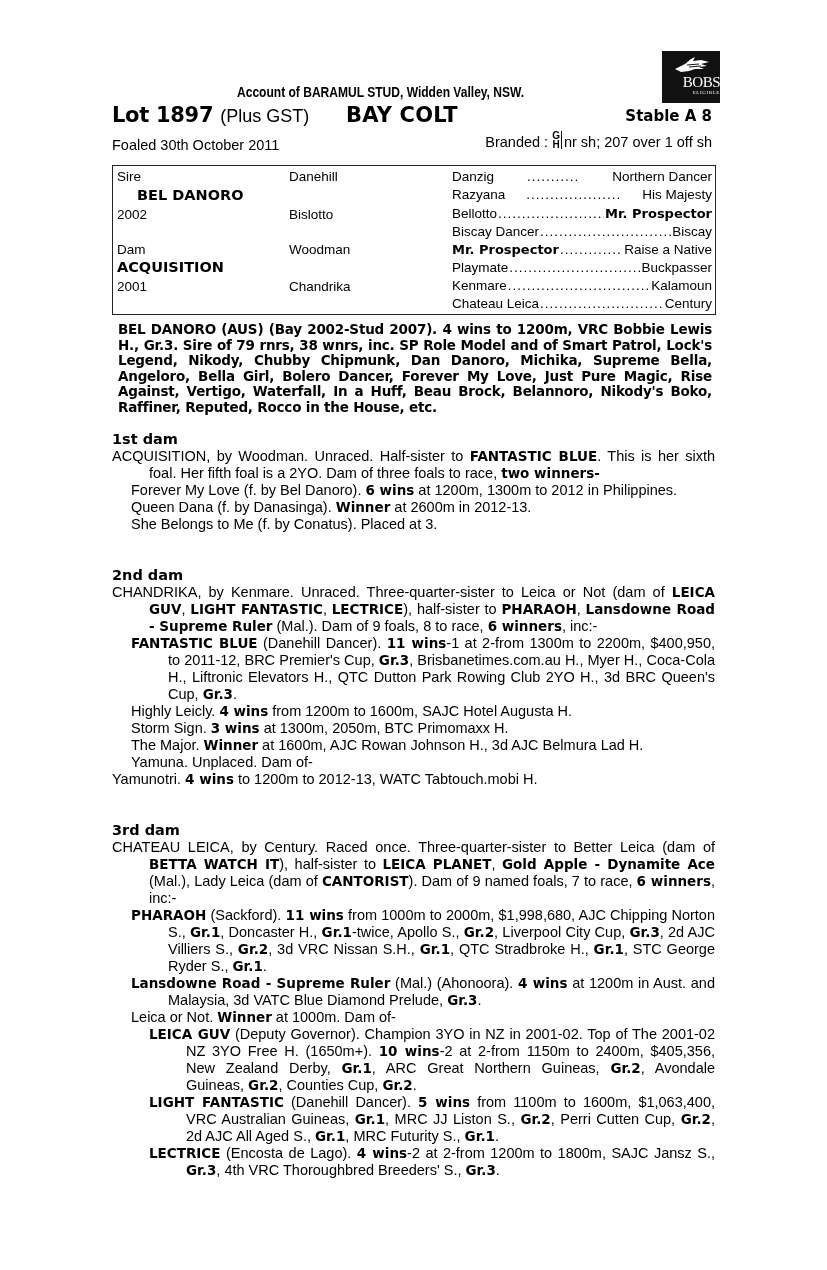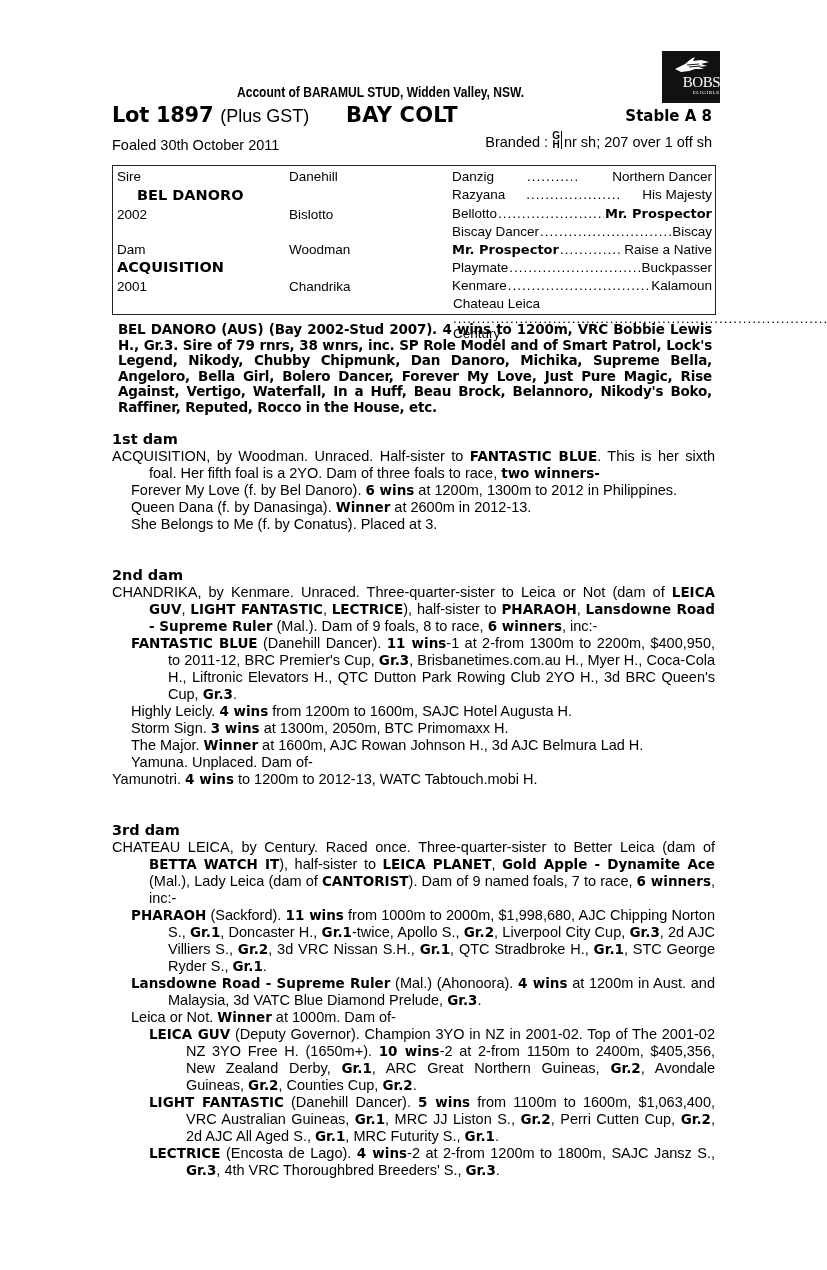--- a/index.html
+++ b/index.html
@@ -111,21 +111,21 @@
   <div class="row4" style="top:94px;">
       <span>Playmate</span>
       <span class="dots"></span>
       <span>Buckpasser</span>
     </div>
   <div class="row4" style="top:112px;">
       <span>Kenmare</span>
       <span class="dots"></span>
       <span>Kalamoun</span>
     </div>
-  <div class="row4" style="top:130px;flex-direction:column;">
+  <div class="row4" style="top:130px;">
       <span>Chateau Leica</span>
       <span class="dots"></span>
       <span>Century</span>
     </div>
 </div>
 
 <div class="sire-summary">BEL DANORO (AUS) (Bay 2002-Stud 2007). 4 wins to 1200m, VRC Bobbie Lewis H., Gr.3. Sire of 79 rnrs, 38 wnrs, inc. SP Role Model and of Smart Patrol, Lock's Legend, Nikody, Chubby Chipmunk, Dan Danoro, Michika, Supreme Bella, Angeloro, Bella Girl, Bolero Dancer, Forever My Love, Just Pure Magic, Rise Against, Vertigo, Waterfall, In a Huff, Beau Brock, Belannoro, Nikody's Boko, Raffiner, Reputed, Rocco in the House, etc.</div>
 
 <div class="sect" style="top:430px;">
   <h3>1st dam</h3>

